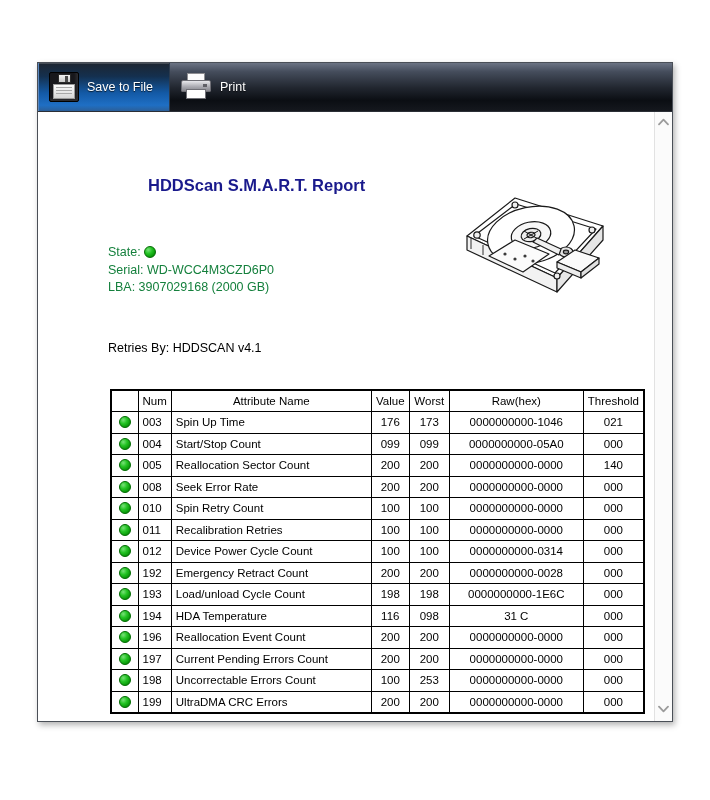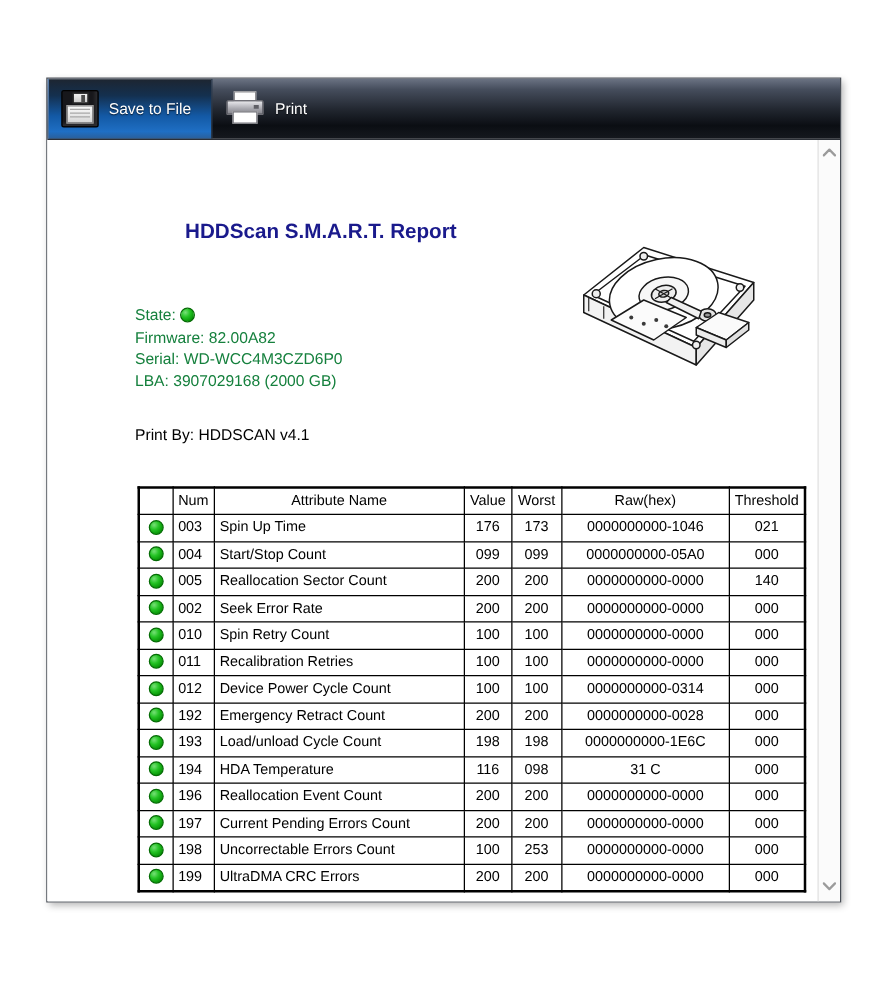--- a/index.html
+++ b/index.html
@@ -372,36 +372,32 @@
             <path d="M18 48 L18 59" stroke-width="0.9"></path>
             <path d="M30 55 L30 65" stroke-width="0.9"></path>
           </g>
         </svg>
 
         <div id="device-info">
           <div class="row">
             <span>State:</span><span class="led"></span>
           </div>
           <div class="row">
-            <span>Firmware:</span>
-            <span>82.00A82</span>
-          </div>
-          <div class="row">
             <span>Serial:</span>
             <span>WD-WCC4M3CZD6P0</span>
           </div>
           <div class="row">
             <span>LBA:</span>
             <span>3907029168 (2000 GB)</span>
           </div>
         </div>
 
         <div id="report-meta">
           <div class="row">
-            <span>Print By:</span>
+            <span>Retries By:</span>
             <span>HDDSCAN v4.1</span>
           </div>
         </div>
 
         <table id="smart-table">
           <thead>
             <tr>
               <th class="col-led"></th>
               <th class="col-num">Num</th>
               <th class="col-attr">Attribute Name</th>
@@ -434,21 +430,21 @@
                 <td class="col-led"><span class="cell-led"></span></td>
                 <td class="col-num">005</td>
                 <td class="col-attr">Reallocation Sector Count</td>
                 <td class="col-value">200</td>
                 <td class="col-worst">200</td>
                 <td class="col-raw">0000000000-0000</td>
                 <td class="col-thr">140</td>
               </tr>
               <tr>
                 <td class="col-led"><span class="cell-led"></span></td>
-                <td class="col-num">002</td>
+                <td class="col-num">008</td>
                 <td class="col-attr">Seek Error Rate</td>
                 <td class="col-value">200</td>
                 <td class="col-worst">200</td>
                 <td class="col-raw">0000000000-0000</td>
                 <td class="col-thr">000</td>
               </tr>
               <tr>
                 <td class="col-led"><span class="cell-led"></span></td>
                 <td class="col-num">010</td>
                 <td class="col-attr">Spin Retry Count</td>

